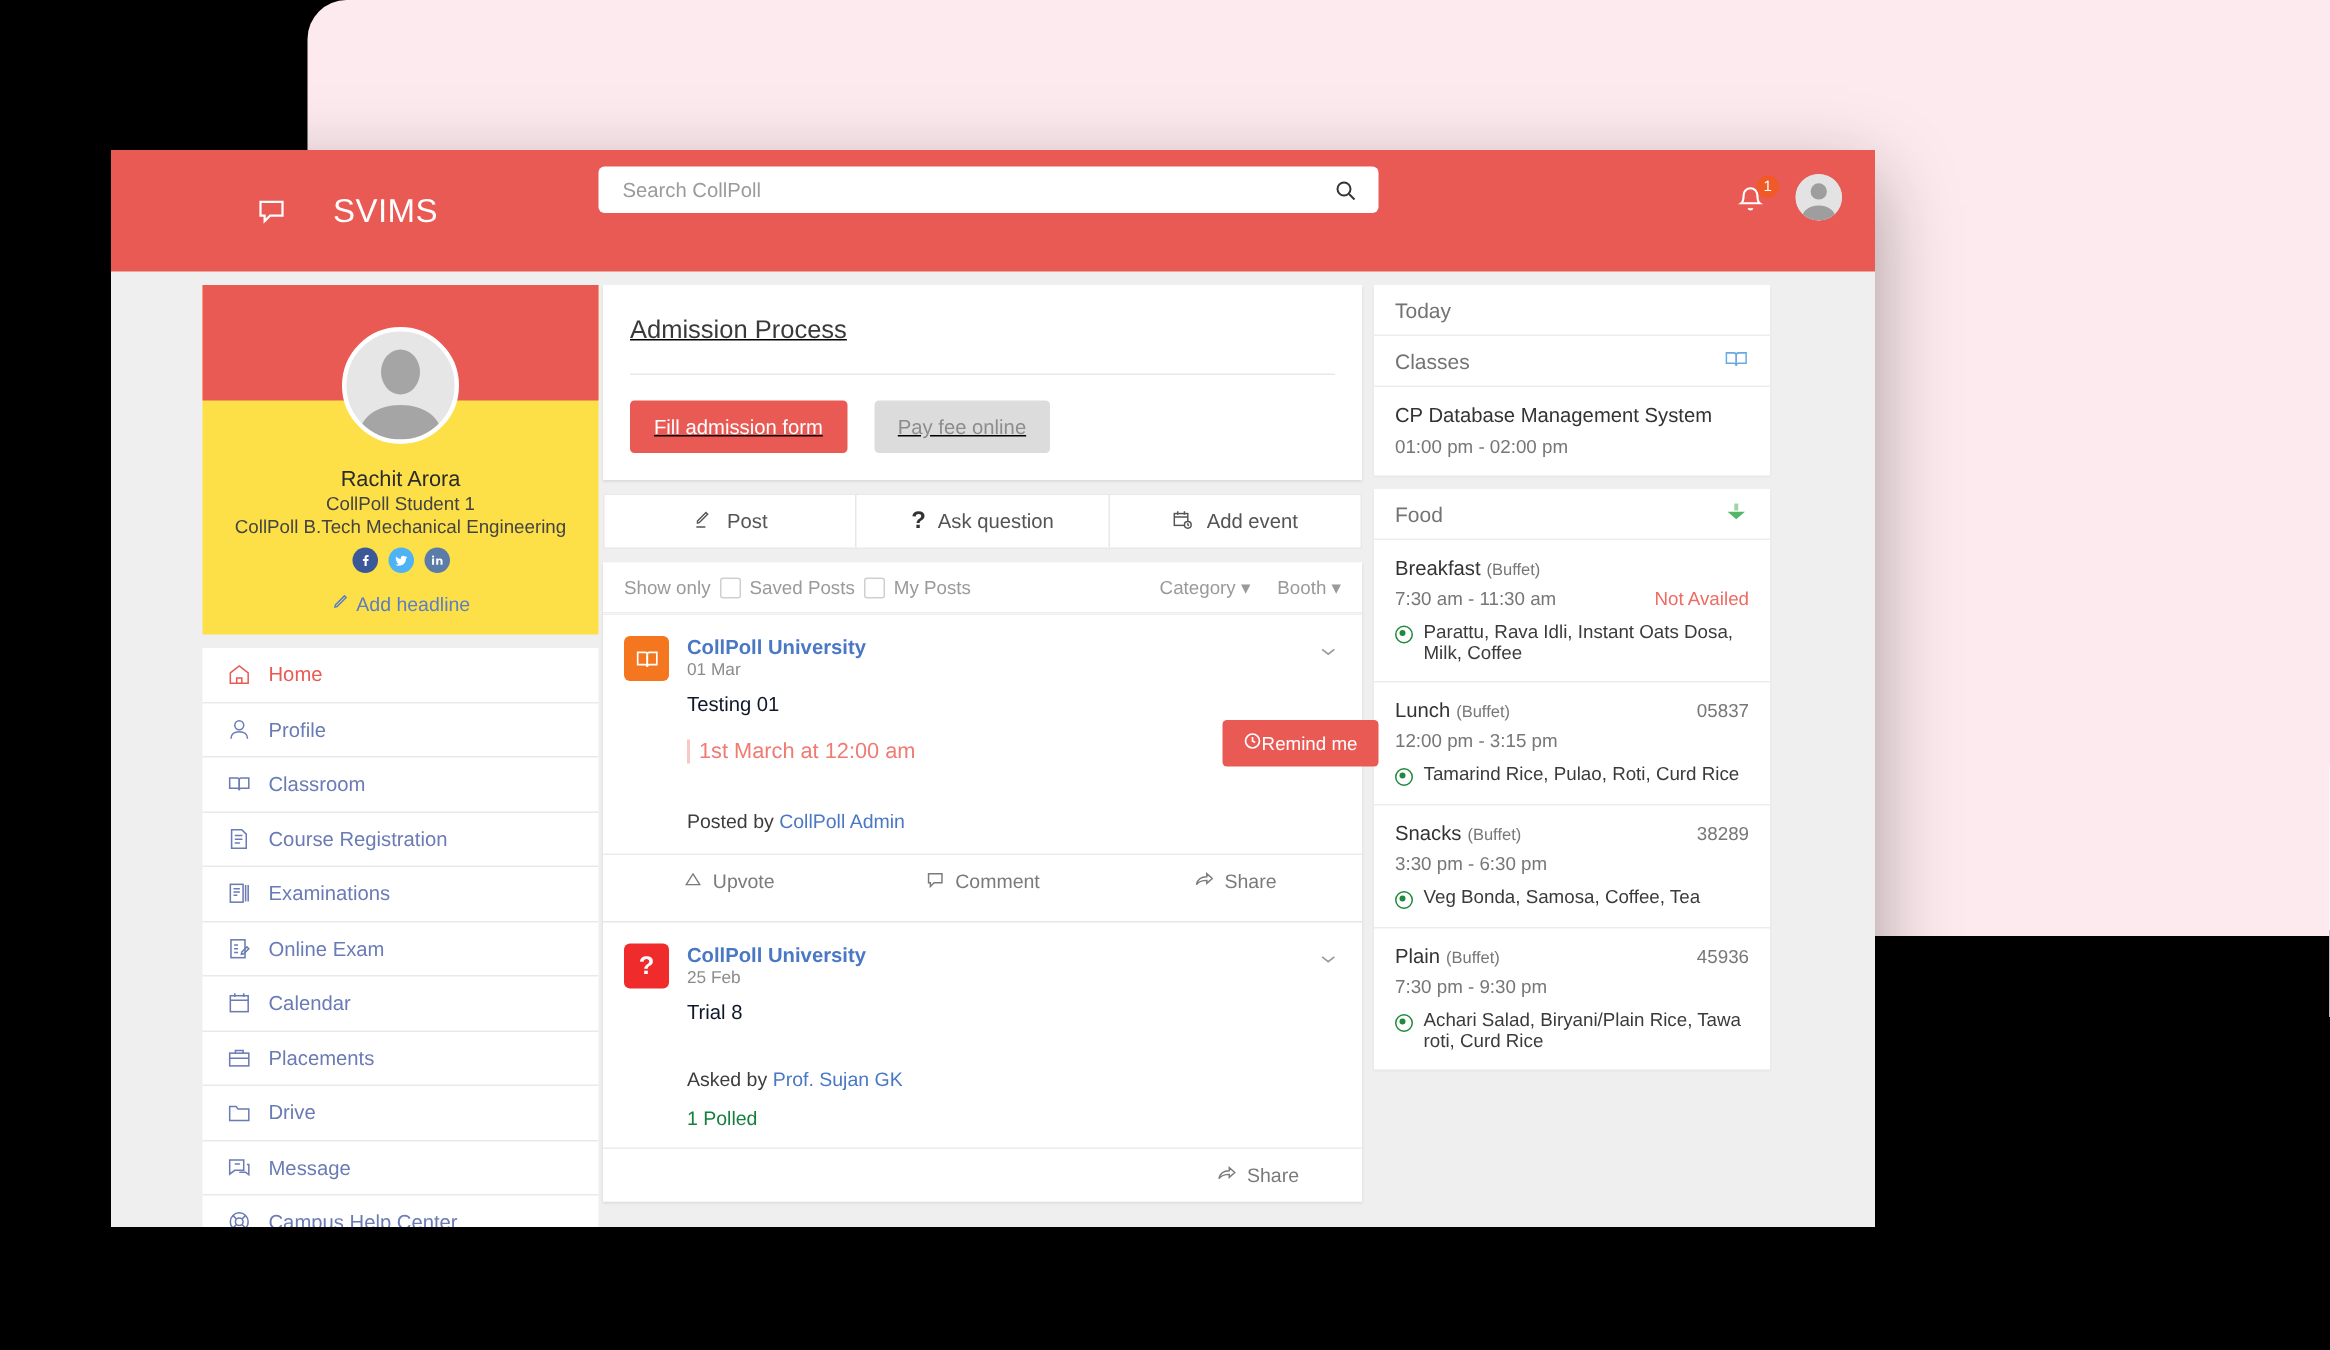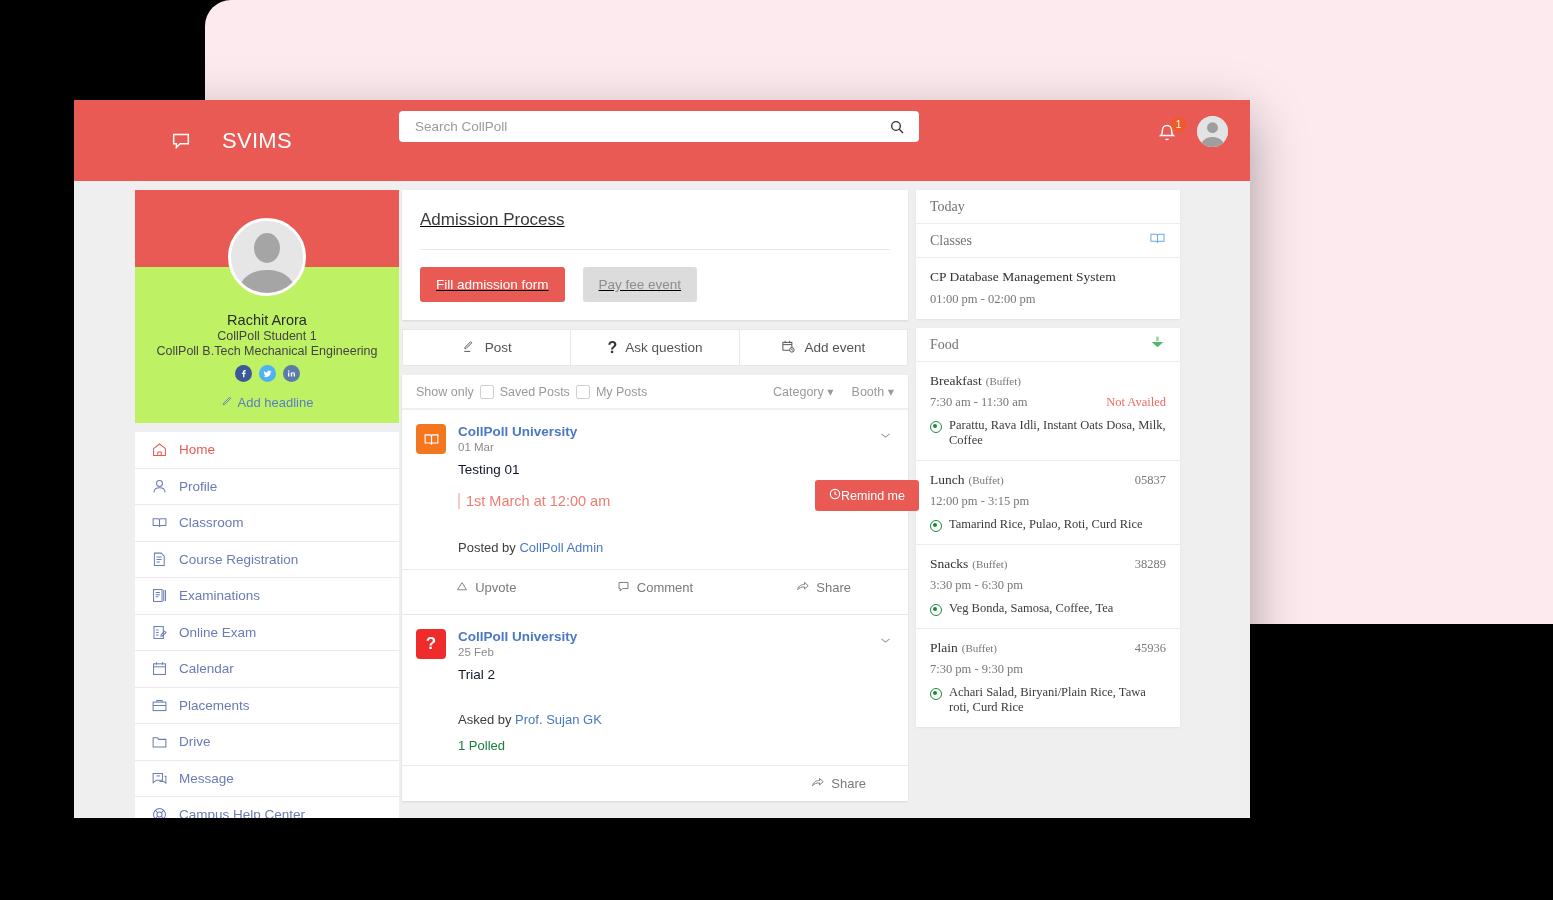--- a/index.html
+++ b/index.html
@@ -66,21 +66,21 @@
   .avatar-top{
     width:31px;height:31px;border-radius:50%;background:#e3e3e3;
     overflow:hidden;position:relative;cursor:pointer;
   }
 
   
   .body{display:flex;height:655px;background:#efefef;}
 
   
   .left{width:264px;margin-left:61px;padding-top:9px;}
-  .profile-card{background:#bef264;}
+  .profile-card{background:#fde047;}
   .profile-banner{height:77px;background:#ea5a55;position:relative;}
   .avatar-big{
     position:absolute;left:50%;top:28px;transform:translateX(-50%);
     width:72px;height:72px;border-radius:50%;background:#e6e6e6;
     border:3px solid #fff;overflow:hidden;
   }
   .profile-info{padding:45px 10px 0;text-align:center;}
   .p-name{font-size:14.5px;color:#2b2b2b;}
   .p-sub{font-size:12.5px;color:#444;margin-top:1px;}
   .socials{display:flex;justify-content:center;gap:7px;margin-top:7px;}
@@ -163,21 +163,21 @@
   .post-foot{
     display:flex;border-top:1px solid #ececec;margin-top:12px;
   }
   .pf{flex:1;height:35px;display:flex;align-items:center;justify-content:center;
       gap:7px;font-size:13px;color:#7a7a7a;cursor:pointer;}
   .post-foot.right-only{justify-content:flex-end;}
   .post-foot.right-only .pf{flex:0 0 auto;padding-right:42px;}
 
   
   .right{width:264px;margin-left:8px;padding-top:9px;}
-  .r-card{background:#fff;margin-bottom:9px;box-shadow:0 1px 2px rgba(0,0,0,.06);font-family:Liberation Serif, serif;}
+  .r-card{background:#fff;margin-bottom:9px;box-shadow:0 1px 2px rgba(0,0,0,.06);}
   .r-head{
     height:33px;display:flex;align-items:center;padding:0 14px;
     font-size:14px;color:#737373;border-bottom:1px solid #ededed;
   }
   .r-head .r-ico{margin-left:auto;}
   .r-sub{
     padding:11px 14px 12px;border-bottom:1px solid #ededed;
   }
   .r-sub:last-child{border-bottom:0;}
   .cls-name{font-size:13.5px;color:#333;}
@@ -421,21 +421,21 @@
       </div>
     </div>
 
     <div class="center">
 
       <div class="card admission">
         <div class="adm-title">Admission Process</div>
         <div class="adm-rule"></div>
         <div class="adm-btns">
           <button class="btn-primary">Fill admission form</button>
-          <button class="btn-muted">Pay fee event</button>
+          <button class="btn-muted">Pay fee online</button>
         </div>
       </div>
 
       <div class="actionbar">
         <div class="action">
           <span>
             <svg viewBox="0 0 20 20" width="15" height="15" fill="none" stroke="#545454" stroke-width="1.3">
               <path d="M4 13l1.5-.4 7.5-7.5L11.5 3.6 4 11.2z"></path>
                 <path d="M3 16.5h8"></path>
             </svg>
@@ -552,21 +552,21 @@
               <div class="post-org">CollPoll University</div>
               <div class="post-date">25 Feb</div>
             </div>
             <span class="post-caret">
               <svg viewBox="0 0 16 16" width="13" height="13" fill="none" stroke="#9a9a9a" stroke-width="1.4">
                 <path d="M3 6l5 4 5-4"></path>
               </svg>
             </span>
           </div>
           <div class="post-body">
-            <div class="post-text">Trial 2</div>
+            <div class="post-text">Trial 8</div>
             <div class="post-meta">
               <span>Asked by</span>
               <a>Prof. Sujan GK</a>
             </div>
             <div class="post-polled">1 Polled</div>
           </div>
           <div class="post-foot right-only">
             <div class="pf">
               <span>
                 <svg viewBox="0 0 16 16" width="13" height="13" fill="none" stroke="#7a7a7a" stroke-width="1.2">

